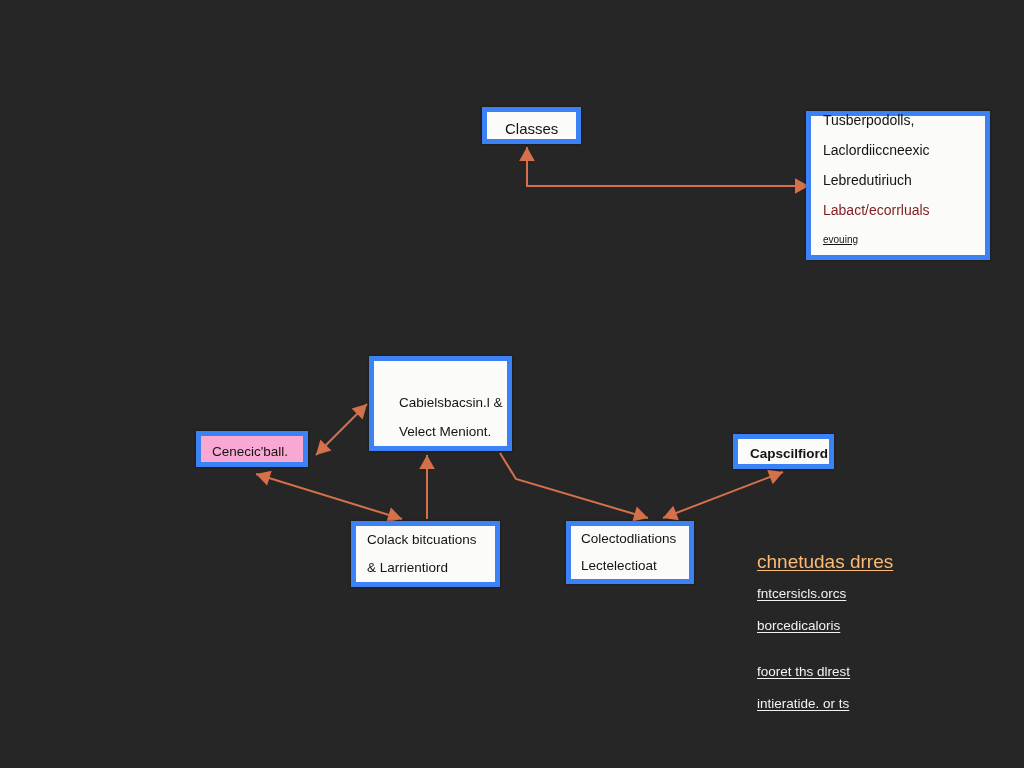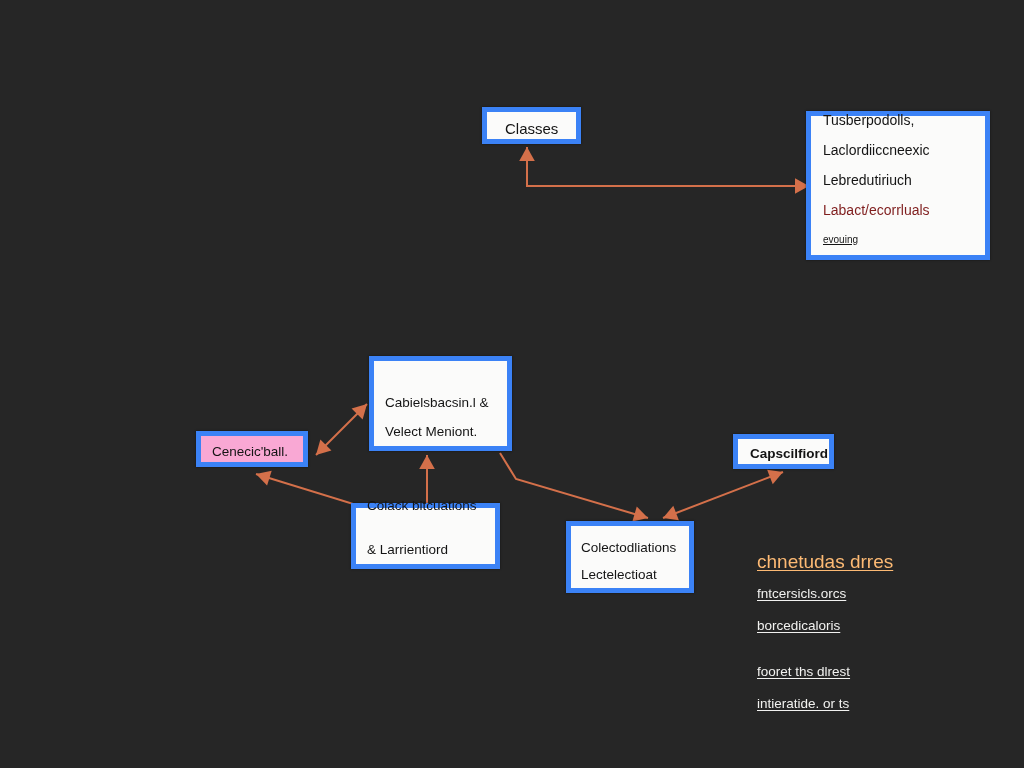--- a/index.html
+++ b/index.html
@@ -88,35 +88,35 @@
       <div class="node" style="left: 482px; top: 107px; width: 99px; height: 37px; background: rgb(251, 251, 250); padding-left: 18px; padding-right: 4px;">
         <span class="line" style="font-size: 15px; line-height: 20px; color: rgb(20, 20, 20);">Classes</span>
       </div>
       <div class="node" style="left: 806px; top: 111px; width: 184px; height: 149px; background: rgb(251, 251, 250); padding-left: 12px; padding-right: 4px;">
         <span class="line" style="font-size: 14px; line-height: 30px; color: rgb(20, 20, 20);">Tusberpodolls,</span>
         <span class="line" style="font-size: 14px; line-height: 30px; color: rgb(20, 20, 20);">Laclordiiccneexic</span>
         <span class="line" style="font-size: 14px; line-height: 30px; color: rgb(20, 20, 20);">Lebredutiriuch</span>
         <span class="line" style="font-size: 14px; line-height: 30px; color: #7f1d1d;">Labact/ecorrluals</span>
         <span class="line" style="font-size: 10px; line-height: 30px; color: rgb(20, 20, 20); text-decoration: underline;">evouing</span>
       </div>
-      <div class="node" style="left: 369px; top: 356px; width: 143px; height: 95px; background: rgb(251, 251, 250); padding-left: 11px; padding-right: 4px;">
+      <div class="node" style="left: 369px; top: 356px; width: 143px; height: 95px; background: rgb(251, 251, 250); padding-left: 25px; padding-right: 4px;">
         <span class="line" style="font-size: 13.5px; line-height: 29px; color: rgb(20, 20, 20);">Cabielsbacsin.l &amp;</span>
         <span class="line" style="font-size: 13.5px; line-height: 29px; color: rgb(20, 20, 20);">Velect Meniont.</span>
       </div>
       <div class="node" style="left: 196px; top: 431px; width: 112px; height: 36px; background: #f9a8d4; padding-left: 11px; padding-right: 4px;">
         <span class="line" style="font-size: 13.5px; line-height: 20px; color: rgb(20, 20, 20);">Cenecic'ball.</span>
       </div>
       <div class="node" style="left: 733px; top: 434px; width: 101px; height: 35px; background: rgb(251, 251, 250); padding-left: 12px; padding-right: 12px; font-weight: bold;">
         <span class="line" style="font-size: 13.5px; line-height: 20px; color: rgb(20, 20, 20);">Capscilfiord</span>
       </div>
-      <div class="node" style="left: 351px; top: 503px; width: 149px; height: 66px; background: rgb(251, 251, 250); padding-left: 11px; padding-right: 4px; gap: 16px;">
+      <div class="node" style="left: 351px; top: 521px; width: 149px; height: 66px; background: rgb(251, 251, 250); padding-left: 11px; padding-right: 4px;">
         <span class="line" style="font-size: 13.5px; line-height: 28px; color: rgb(20, 20, 20);">Colack bitcuations</span>
         <span class="line" style="font-size: 13.5px; line-height: 28px; color: rgb(20, 20, 20);">&amp; Larrientiord</span>
       </div>
-      <div class="node" style="left: 566px; top: 521px; width: 128px; height: 72px; background: rgb(251, 251, 250); padding-left: 10px; padding-right: 4px;">
+      <div class="node" style="left: 566px; top: 521px; width: 128px; height: 63px; background: rgb(251, 251, 250); padding-left: 10px; padding-right: 4px;">
         <span class="line" style="font-size: 13.5px; line-height: 27px; color: rgb(20, 20, 20);">Colectodliations</span>
         <span class="line" style="font-size: 13.5px; line-height: 27px; color: rgb(20, 20, 20);">Lectelectioat</span>
       </div>
     </div>
 
   <div class="links" id="link-list" style="left: 757px; top: 546px;">
       <span class="link" style="font-size: 19px; line-height: 32px; color: #fdba74;">chnetudas drres</span>
       <span class="link" style="font-size: 13.5px; line-height: 32px; color: rgb(242, 242, 240);">fntcersicls.orcs</span>
       <span class="link" style="font-size: 13.5px; line-height: 32px; color: rgb(242, 242, 240);">borcedicaloris</span>
       <span class="spacer" style="height: 14.4px;"></span>

